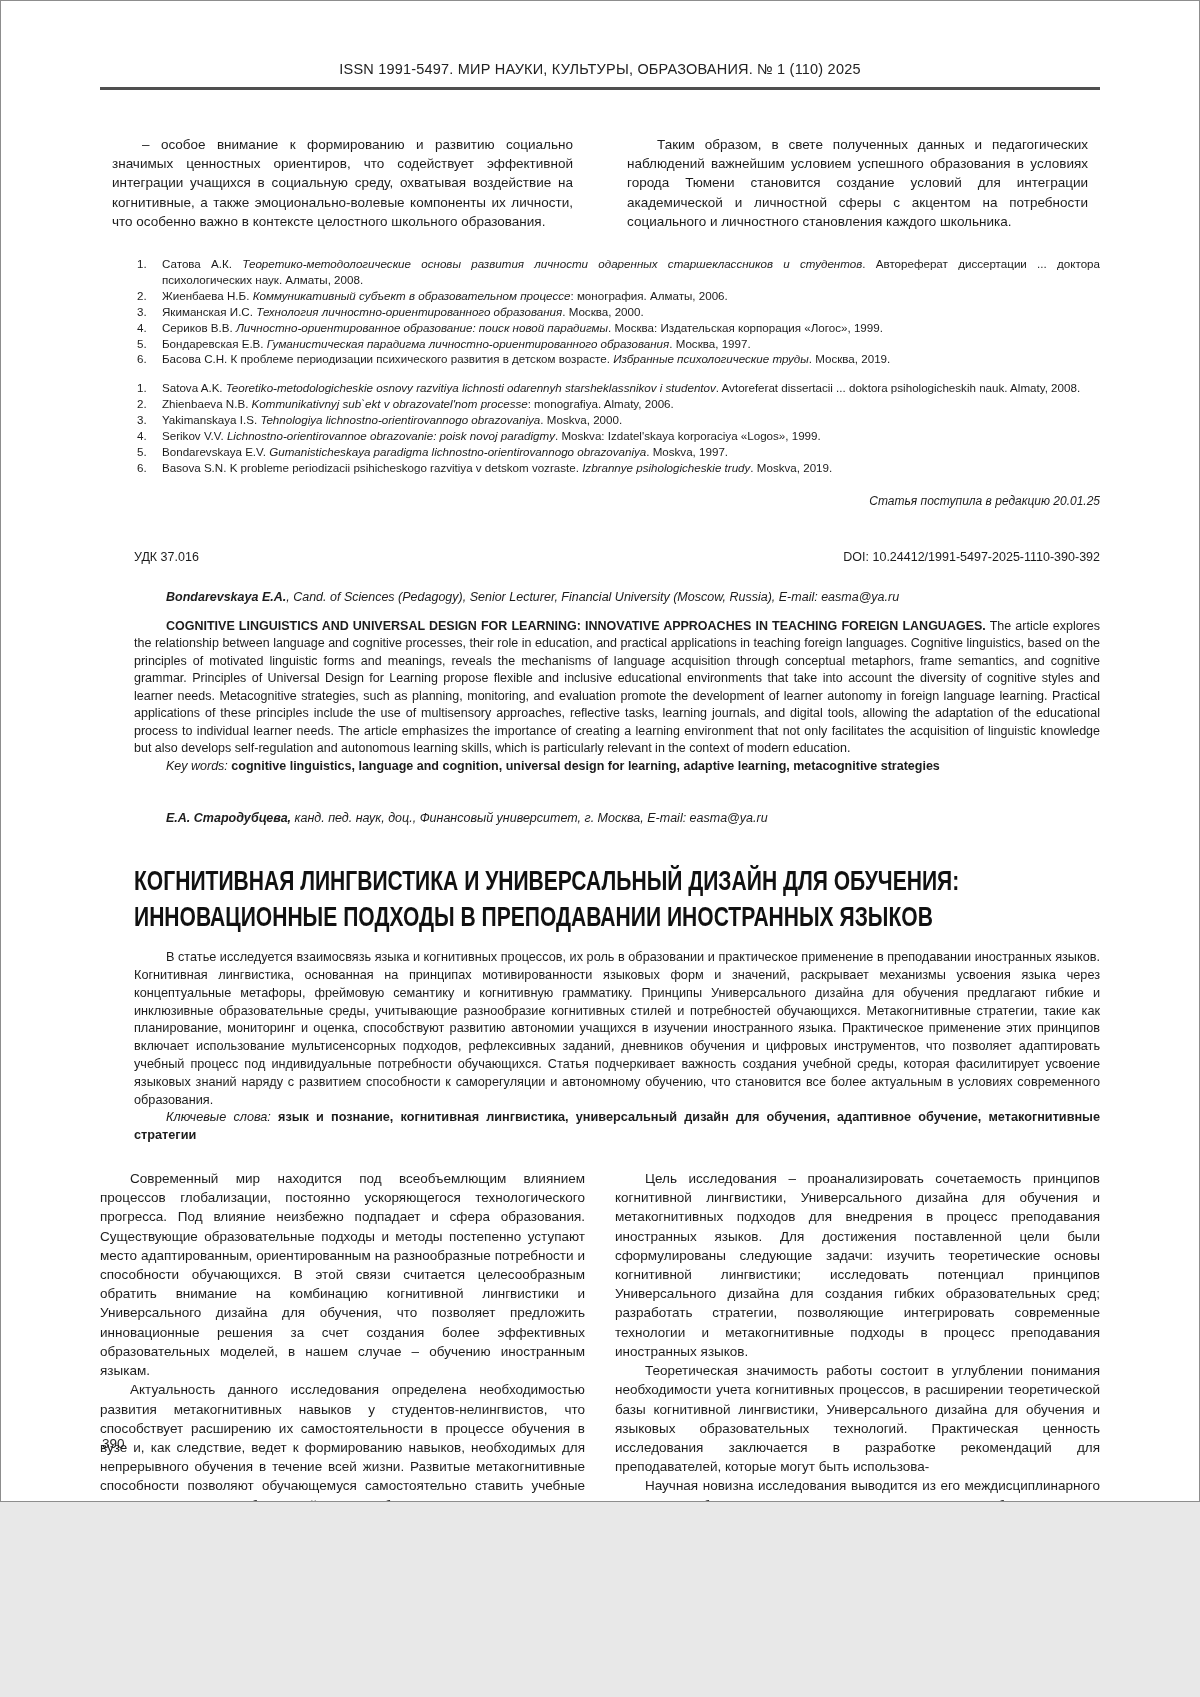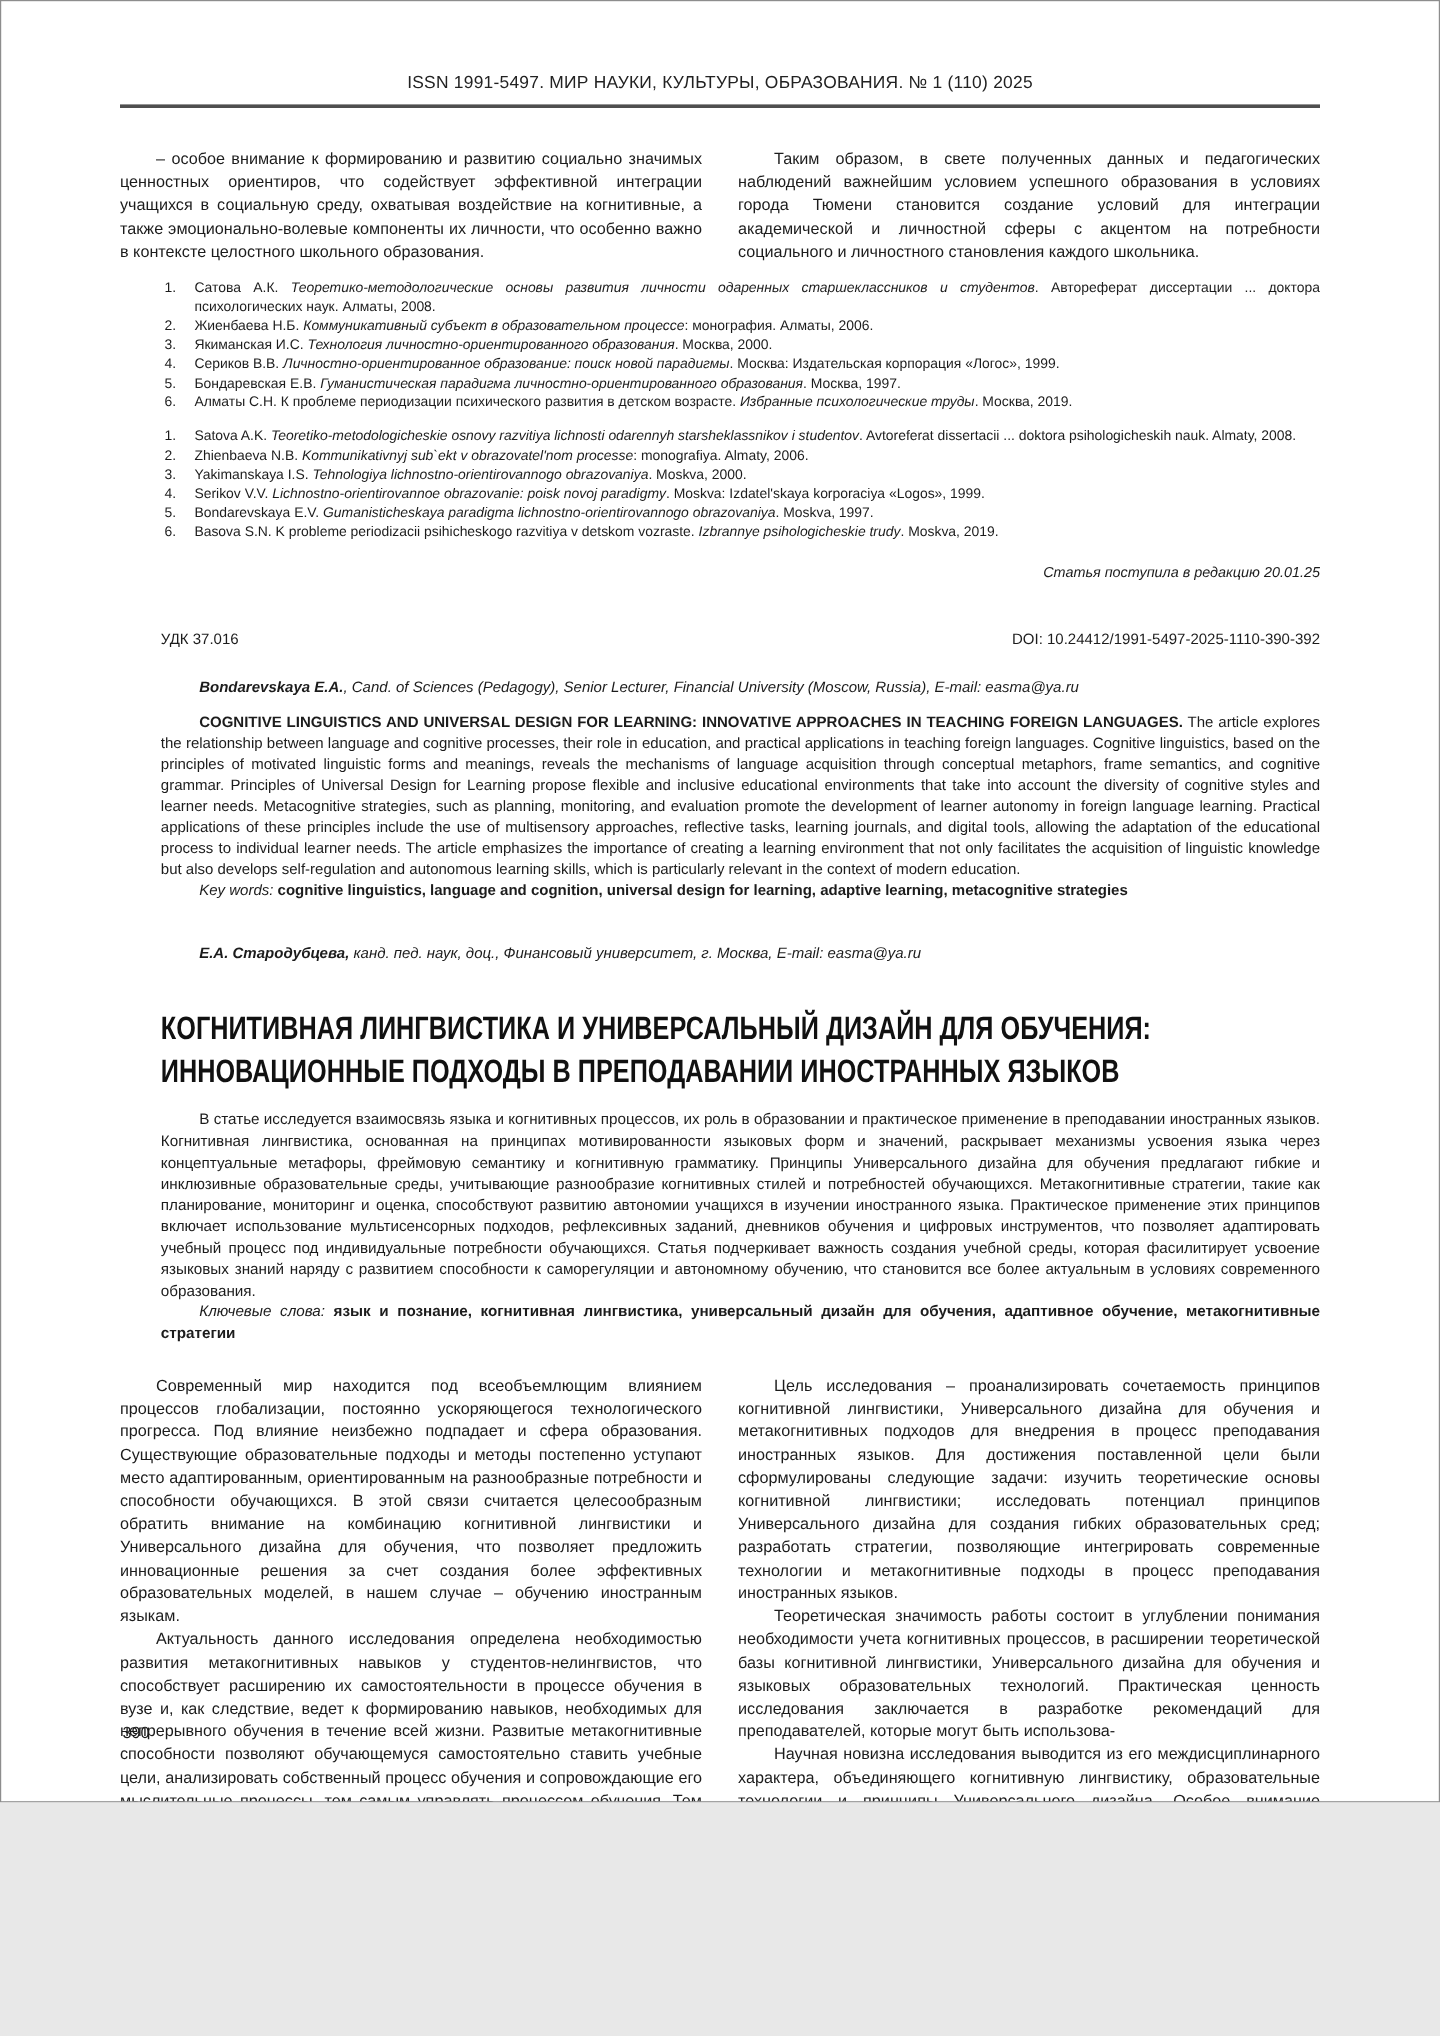--- a/index.html
+++ b/index.html
@@ -8,21 +8,21 @@
     width:1200px;height:1502px;box-sizing:border-box;position:relative;
     margin:0 auto;background:#ffffff;border:1px solid #8d8d8d;overflow:hidden;
     padding:60px 99px 0 99px;
     font-family:"Liberation Sans","DejaVu Sans",sans-serif;color:#1c1c1c;
   }
   .issn{ text-align:center;font-size:14.5px;letter-spacing:.2px;color:#222;}
   .rule{ height:3px;background:#4f4f4f;margin-top:10px;}
   .two-col{ display:flex;gap:30px;}
   .intro{ margin-top:33px;}
   .col{ flex:1;min-width:0;}
-  .jpar{ margin:0;font-size:13.5px;line-height:19.2px;text-align:justify;text-indent:30px;}
+  .jpar{ margin:12px;font-size:13.5px;line-height:19.2px;text-align:justify;text-indent:30px;}
   .sec-title{ font-size:12px;margin:18px 0 0 34px;}
   .sec-title.refs{ margin-top:24px;}
   .ref-list{ margin:13px 0 0 34px;padding:0;list-style:none;counter-reset:li;
              font-size:11.6px;line-height:15.9px;}
   .ref-list li{ counter-increment:li;position:relative;padding-left:28px;text-align:justify;}
   .ref-list li::before{ content:counter(li) ".";position:absolute;left:3px;}
   .it{ font-style:italic;}
   .bi{ font-style:italic;font-weight:bold;}
   .received{ margin-top:18px;text-align:right;font-style:italic;font-size:12px;}
   .meta-row{ display:flex;justify-content:space-between;margin:42px 0 0 34px;font-size:12.5px;}
@@ -53,21 +53,21 @@
       <p class="jpar">Таким образом, в свете полученных данных и педагогических наблюдений важнейшим условием успешного образования в условиях города Тюмени становится создание условий для интеграции академической и личностной сферы с акцентом на потребности социального и личностного становления каждого школьника.</p>
     </div>
   </div>
 
   <ol class="ref-list">
       <li><span>Сатова А.К. </span><span class="it">Теоретико-методологические основы развития личности одаренных старшеклассников и студентов</span><span>. Автореферат диссертации ... доктора психологических наук. Алматы, 2008.</span></li>
       <li><span>Жиенбаева Н.Б. </span><span class="it">Коммуникативный субъект в образовательном процессе</span><span>: монография. Алматы, 2006.</span></li>
       <li><span>Якиманская И.С. </span><span class="it">Технология личностно-ориентированного образования</span><span>. Москва, 2000.</span></li>
       <li><span>Сериков В.В. </span><span class="it">Личностно-ориентированное образование: поиск новой парадигмы</span><span>. Москва: Издательская корпорация «Логос», 1999.</span></li>
       <li><span>Бондаревская Е.В. </span><span class="it">Гуманистическая парадигма личностно-ориентированного образования</span><span>. Москва, 1997.</span></li>
-      <li><span>Алматы С.Н. К проблеме периодизации психического развития в детском возрасте. </span><span class="it">Избранные психологические труды</span><span>. Москва, 2019.</span></li>
+      <li><span>Басова С.Н. К проблеме периодизации психического развития в детском возрасте. </span><span class="it">Избранные психологические труды</span><span>. Москва, 2019.</span></li>
     </ol>
 
   <ol class="ref-list">
       <li><span>Satova A.K. </span><span class="it">Teoretiko-metodologicheskie osnovy razvitiya lichnosti odarennyh starsheklassnikov i studentov</span><span>. Avtoreferat dissertacii ... doktora psihologicheskih nauk. Almaty, 2008.</span></li>
       <li><span>Zhienbaeva N.B. </span><span class="it">Kommunikativnyj sub`ekt v obrazovatel'nom processe</span><span>: monografiya. Almaty, 2006.</span></li>
       <li><span>Yakimanskaya I.S. </span><span class="it">Tehnologiya lichnostno-orientirovannogo obrazovaniya</span><span>. Moskva, 2000.</span></li>
       <li><span>Serikov V.V. </span><span class="it">Lichnostno-orientirovannoe obrazovanie: poisk novoj paradigmy</span><span>. Moskva: Izdatel'skaya korporaciya «Logos», 1999.</span></li>
       <li><span>Bondarevskaya E.V. </span><span class="it">Gumanisticheskaya paradigma lichnostno-orientirovannogo obrazovaniya</span><span>. Moskva, 1997.</span></li>
       <li><span>Basova S.N. K probleme periodizacii psihicheskogo razvitiya v detskom vozraste. </span><span class="it">Izbrannye psihologicheskie trudy</span><span>. Moskva, 2019.</span></li>
     </ol>

